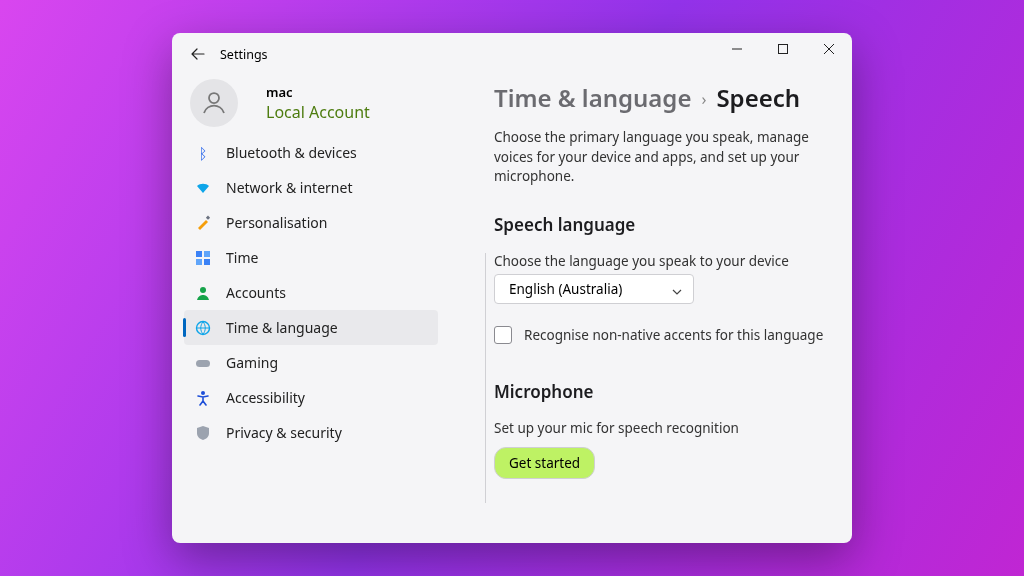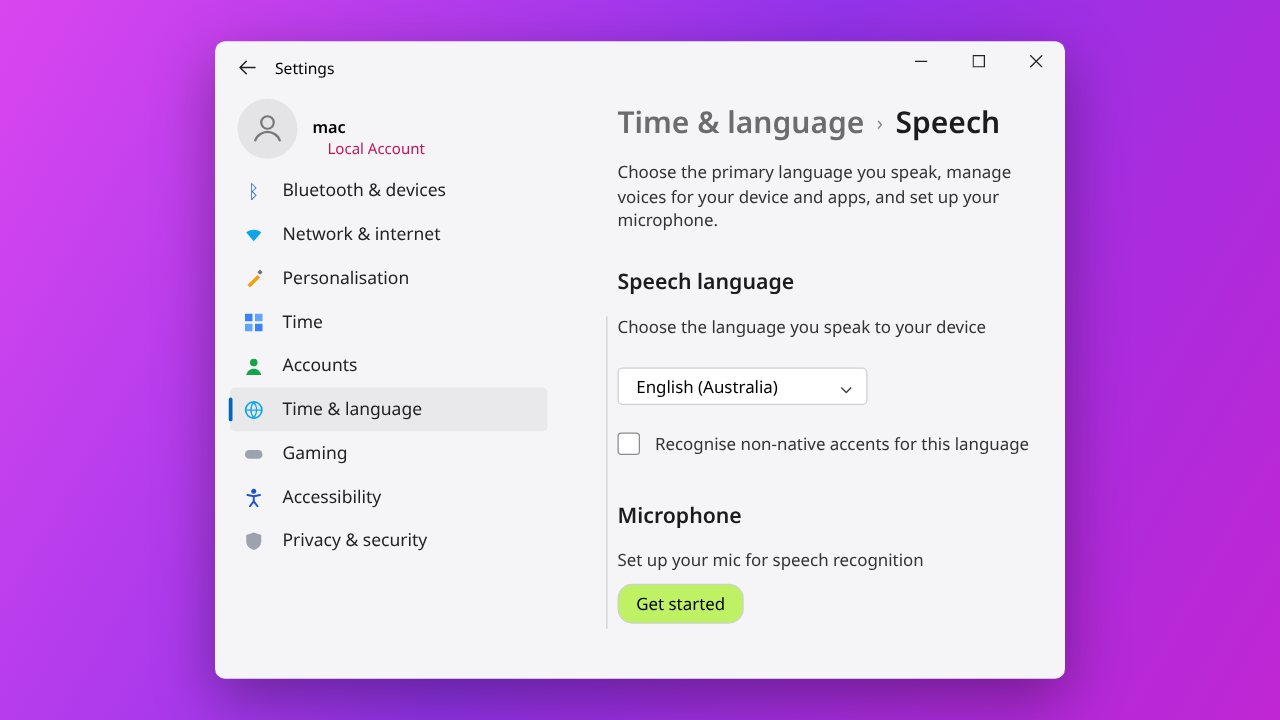--- a/index.html
+++ b/index.html
@@ -58,30 +58,30 @@
     flex-shrink: 0;
   }
   .main {
     flex: 1;
     padding: 4px 28px 0 44px;
     border-left: 0;
     overflow: hidden;
   }
   
   .account {
-    display:flex; align-items:flex-end; gap:12px; padding: 4px 6px 16px 6px;
+    display:flex; align-items:center; gap:28px; padding: 4px 6px 16px 6px;
   }
   .avatar {
     width: 48px; height: 48px; border-radius: 50%;
     background: #e4e4e7;
     display:flex;align-items:center;justify-content:center;
     color:#6b7280;
   }
   .account .name { font-size: 13px; font-weight: 600; }
-  .account .sub { font-size: 12px; color:#be185d;margin-left:12px; }
+  .account .sub { font-size: 16px; color:#4d7c0f; }
   
   .search {
     margin: 2px 2px 10px 2px;
     display:flex; align-items:center;
     background:#fff;
     border: 1px solid #d4d4d8;
     border-bottom: 2px solid #888;
     border-radius: 4px;
     padding: 6px 10px;
   }
@@ -115,21 +115,21 @@
     display:flex; align-items:baseline; gap:10px;
     margin: 2px 0 14px 0;
   }
   .breadcrumb .parent { font-size: 24px; font-weight: 600; color:#6b6b70; }
   .breadcrumb .chev { color:#888; font-size: 16px; position: relative; top:-2px;}
   .breadcrumb .current { font-size: 24px; font-weight: 600; color:#1c1c1f; }
   .desc { font-size: 13.5px; color:#333; line-height: 1.45; max-width: 460px; }
   .section-h { font-size: 17px; font-weight: 600; margin-top: 26px; color:#1c1c1f;}
   .section-sub { font-size: 13.5px; color:#333; margin-top: 16px; }
   .dropdown {
-    margin-top: 24px; display:inline-flex; align-items:flex-end;
+    margin-top: 4px; display:inline-flex; align-items:flex-end;
     border:1px solid #cfcfd3; background:#fff; border-radius:4px;
     padding: 5px 10px 5px 14px; min-width: 200px; justify-content:space-between;
     font-size: 13.5px;
   }
   .checkbox-row {
     margin-top: 22px; display:flex; align-items:flex-start; gap:12px; font-size: 13.5px; color:#333;
   }
   .checkbox {
     width:18px;height:18px;border:1px solid #8a8a90;border-radius:3px;background:#fff;
   }

